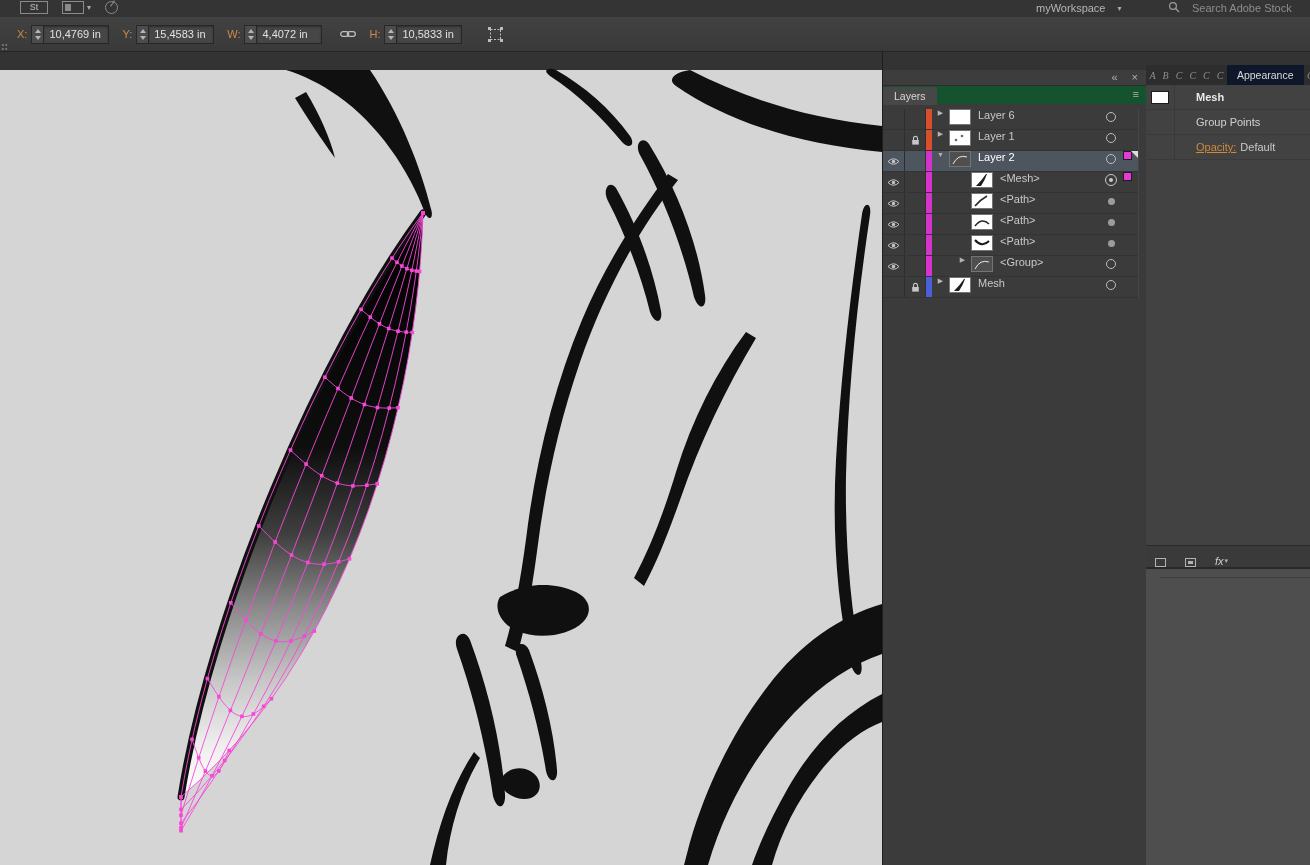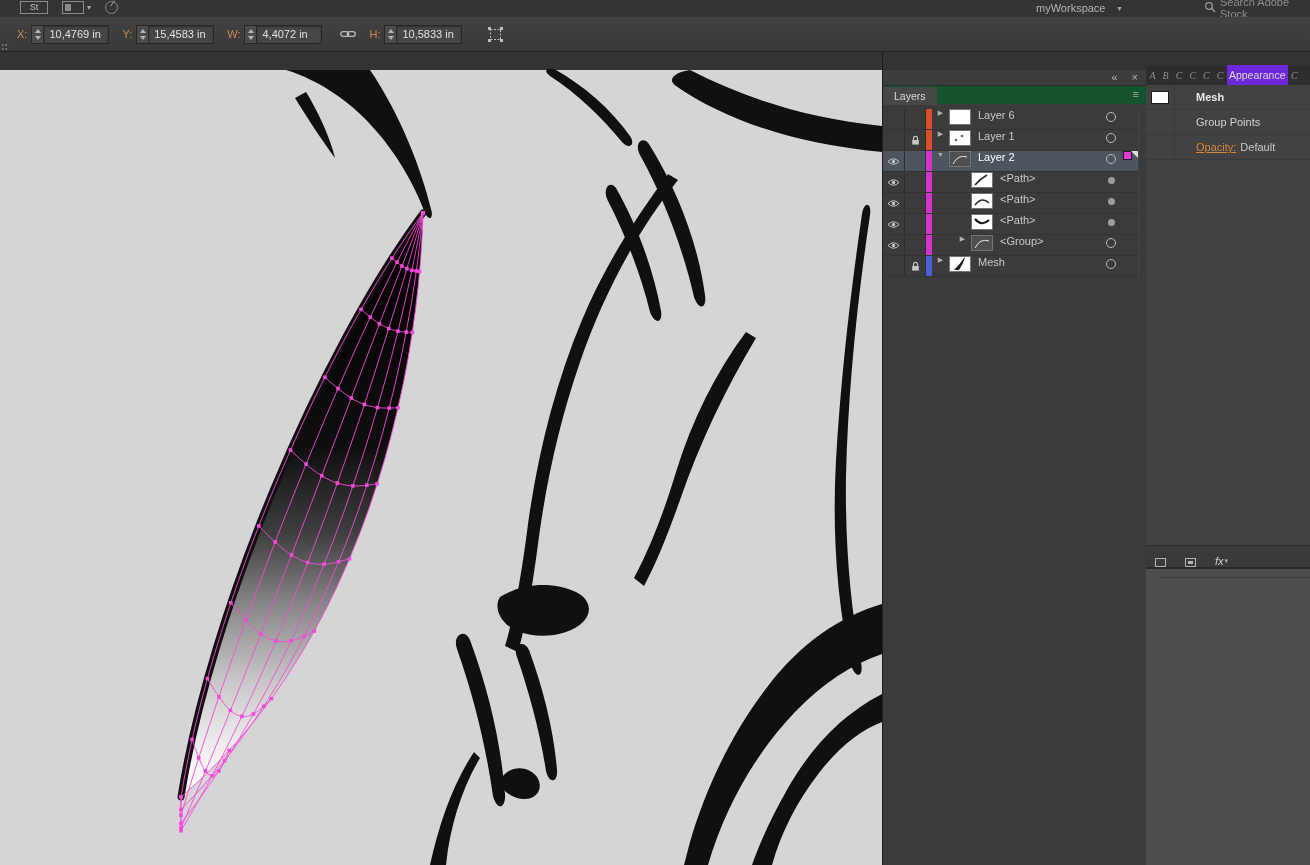--- a/index.html
+++ b/index.html
@@ -9,21 +9,21 @@
 .appbar{position:absolute;left:0;top:0;width:1310px;height:17px;background:#343434}
 .abicons{position:absolute;left:20px;top:1px;display:flex;align-items:center;gap:14px}
 .badge{width:28px;height:13px;border:1px solid #8a8a8a;color:#c2c2c2;font-size:9px;line-height:11px;text-align:center}
 .laywrap{display:flex;align-items:center}
 .lay{width:22px;height:13px;border:1px solid #8a8a8a;position:relative}
 .lay::before{content:'';position:absolute;left:2px;top:2px;bottom:2px;width:6px;background:#8a8a8a}
 .caret{font-size:8px;color:#a8a8a8;margin-left:3px}
 .pow{width:13px;height:13px;border:1px solid #8a8a8a;border-radius:50%;position:relative}
 .pow::before{content:'';position:absolute;left:6px;top:-2px;width:1px;height:7px;background:#8a8a8a;transform:rotate(35deg)}
 .workspace{position:absolute;left:1036px;top:1px;font-size:11px;color:#b5b5b5;display:flex;gap:9px;align-items:center;height:14px}
-.search{position:absolute;left:1204px;top:1px;display:flex;gap:4px;align-items:center;font-size:11px;color:#8d8d8d;height:14px}
+.search{position:absolute;left:1168px;top:1px;display:flex;gap:12px;align-items:center;font-size:11px;color:#8d8d8d;height:14px}
 
 .ctrlbar{position:absolute;left:0;top:17px;width:1310px;height:35px;background:linear-gradient(#424242,#393939);border-bottom:1px solid #252525;display:flex;align-items:center;padding-left:17px}
 .grip{position:absolute;left:1px;top:26px;width:8px;height:22px;background-image:radial-gradient(#757575 1px,transparent 1.2px);background-size:3.5px 4px}
 .fg{display:flex;align-items:center;margin-right:13px}
 .fg label{color:#cd8a45;font-size:11px;margin-right:4px}
 .step{width:12px;height:19px;background:#4c4c4c;border:1px solid #272727;border-right:none;display:flex;flex-direction:column;align-items:center;justify-content:space-evenly}
 .step i{display:block;width:0;height:0;border-left:3px solid transparent;border-right:3px solid transparent}
 .step .up{border-bottom:4px solid #b5b5b5}
 .step .dn{border-top:4px solid #b5b5b5}
 .num{width:66px;height:19px;background:#464646;border:1px solid #272727;color:#e0e0e0;font-size:11px;line-height:17px;padding-left:5px;box-shadow:inset 0 1px 2px rgba(0,0,0,.35)}
@@ -55,21 +55,21 @@
 .t-circle::before{content:'';width:8px;height:8px;border:1px solid #bdbdbd;border-radius:50%}
 .t-dot::before{content:'';width:7px;height:7px;background:#9c9c9c;border-radius:50%}
 .t-double::before{content:'';width:10px;height:10px;border:1px solid #c9c9c9;border-radius:50%}
 .t-double::after{content:'';position:absolute;width:4px;height:4px;background:#c9c9c9;border-radius:50%}
 .c-chip{width:9px;height:9px;margin:0 6px 0 4px;border:1px solid #1e1e1e;flex:none}
 .corner{position:absolute;right:0;top:0;width:0;height:0;border-left:7px solid transparent;border-top:7px solid #dcdcdc}
 
 .rcol{position:absolute;left:263px;top:13px;width:165px;height:800px}
 .aptabs{height:20px;background:#2d2d2d;display:flex;align-items:center}
 .dtab{font-family:"Liberation Serif",serif;font-style:italic;font-size:10px;color:#8f8f8f;margin:0 3.5px;flex:none}
-.aptab{background:#6d28d9;color:#dadada;font-size:10.5px;height:20px;line-height:20px;padding:0 2px;flex:none}
+.aptab{background:#0f172a;color:#dadada;font-size:10.5px;height:20px;line-height:20px;padding:0 10px;flex:none}
 .apbody{position:absolute;top:20px;left:0;width:165px;height:460px;background:#424242}
 .aprow{height:25px;display:flex;align-items:center;border-bottom:1px solid #3a3a3a;font-size:11px;color:#d2d2d2}
 .apgut{width:29px;align-self:stretch;border-right:1px solid #3a3a3a;display:flex;align-items:center;justify-content:center;flex:none}
 .swatch{width:18px;height:13px;background:#fff;border:1px solid #1c1c1c}
 .aplab{margin-left:21px;white-space:nowrap}
 .aptitle{font-weight:bold;color:#e9e9e9}
 .oplink{color:#d3883c;text-decoration:underline}
 .opval{margin-left:4px;color:#c9c9c9}
 .apfoot{position:absolute;top:480px;left:0;width:165px;height:22px;background:#3a3a3a;border-top:1px solid #2b2b2b;display:flex;align-items:flex-end;gap:19px;padding-left:9px}
 .fsq{width:11px;height:9px;border:1px solid #b3b3b3}
@@ -351,20 +351,38 @@
             <svg width="13" height="9" viewBox="0 0 13 9">
               <path d="M1,4.5 Q6.5,-1 12,4.5 Q6.5,10 1,4.5 Z" fill="none" stroke="#c6c6c6"></path>
               <circle cx="6.5" cy="4.5" r="1.7" fill="#c6c6c6"></circle>
             </svg>
           </div>
     <div class="c-lock"></div>
     <div class="c-bar" style="background: rgb(214, 51, 204);"></div>
     <div class="c-ind" style="width: 22px;"></div>
     <div class="c-exp"></div>
     <div class="c-thumb"><svg width="20" height="14" viewBox="0 0 20 14">
+              <path d="M14,1 Q10,7 4,13 L9,13 Q13,7 15,1 Z" fill="#1d1d1d"></path>
+            </svg></div>
+    <div class="c-label">&lt;Mesh&gt;</div>
+    <div class="c-target t-double"></div>
+    <div class="c-chip" style="background: rgb(232, 56, 216);"></div>
+  </div>
+        <div class="lrow">
+    <div class="c-eye">
+            <svg width="13" height="9" viewBox="0 0 13 9">
+              <path d="M1,4.5 Q6.5,-1 12,4.5 Q6.5,10 1,4.5 Z" fill="none" stroke="#c6c6c6"></path>
+              <circle cx="6.5" cy="4.5" r="1.7" fill="#c6c6c6"></circle>
+            </svg>
+          </div>
+    <div class="c-lock"></div>
+    <div class="c-bar" style="background: rgb(214, 51, 204);"></div>
+    <div class="c-ind" style="width: 22px;"></div>
+    <div class="c-exp"></div>
+    <div class="c-thumb"><svg width="20" height="14" viewBox="0 0 20 14">
               <path d="M15,2 Q8,6 3,12" stroke="#2a2a2a" fill="none" stroke-width="1.6"></path>
             </svg></div>
     <div class="c-label">&lt;Path&gt;</div>
     <div class="c-target t-dot"></div>
     <div class="c-chip" style="background: rgb(232, 56, 216); visibility: hidden;"></div>
   </div>
         <div class="lrow">
     <div class="c-eye">
             <svg width="13" height="9" viewBox="0 0 13 9">
               <path d="M1,4.5 Q6.5,-1 12,4.5 Q6.5,10 1,4.5 Z" fill="none" stroke="#c6c6c6"></path>

